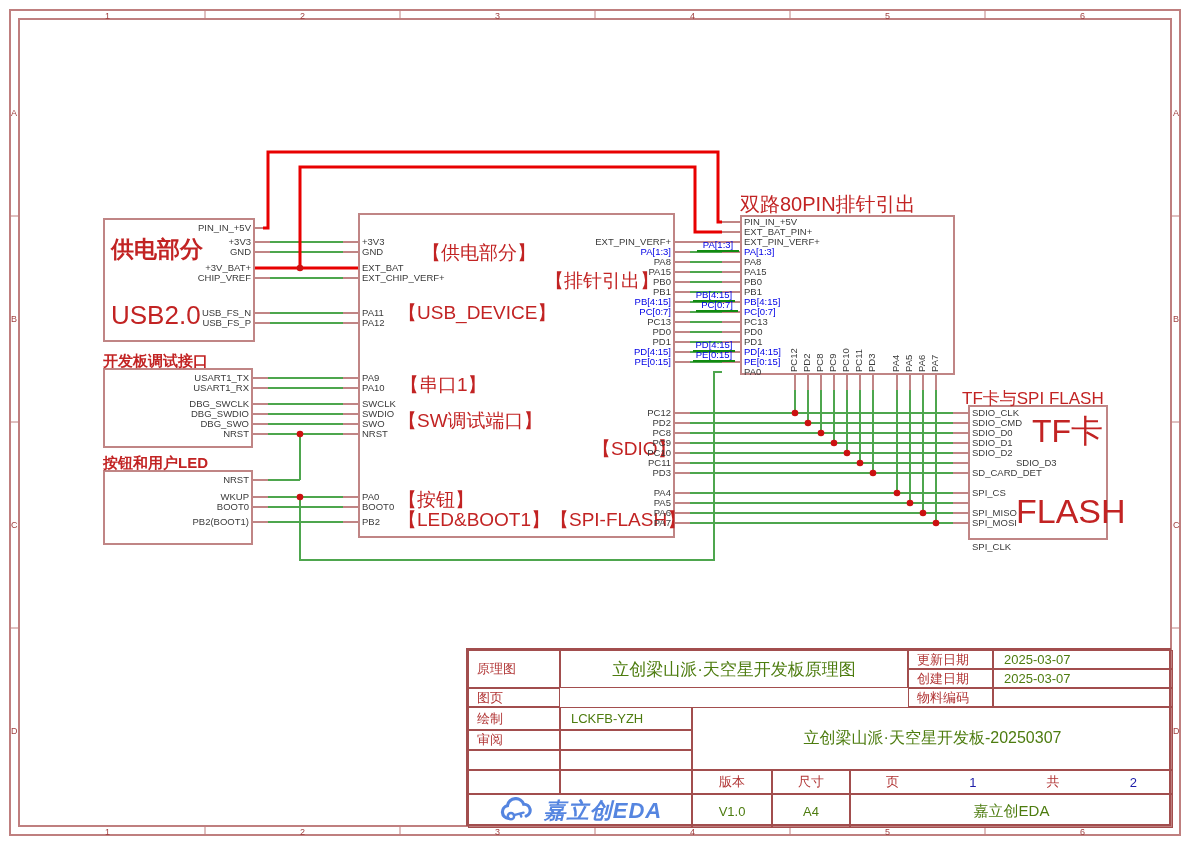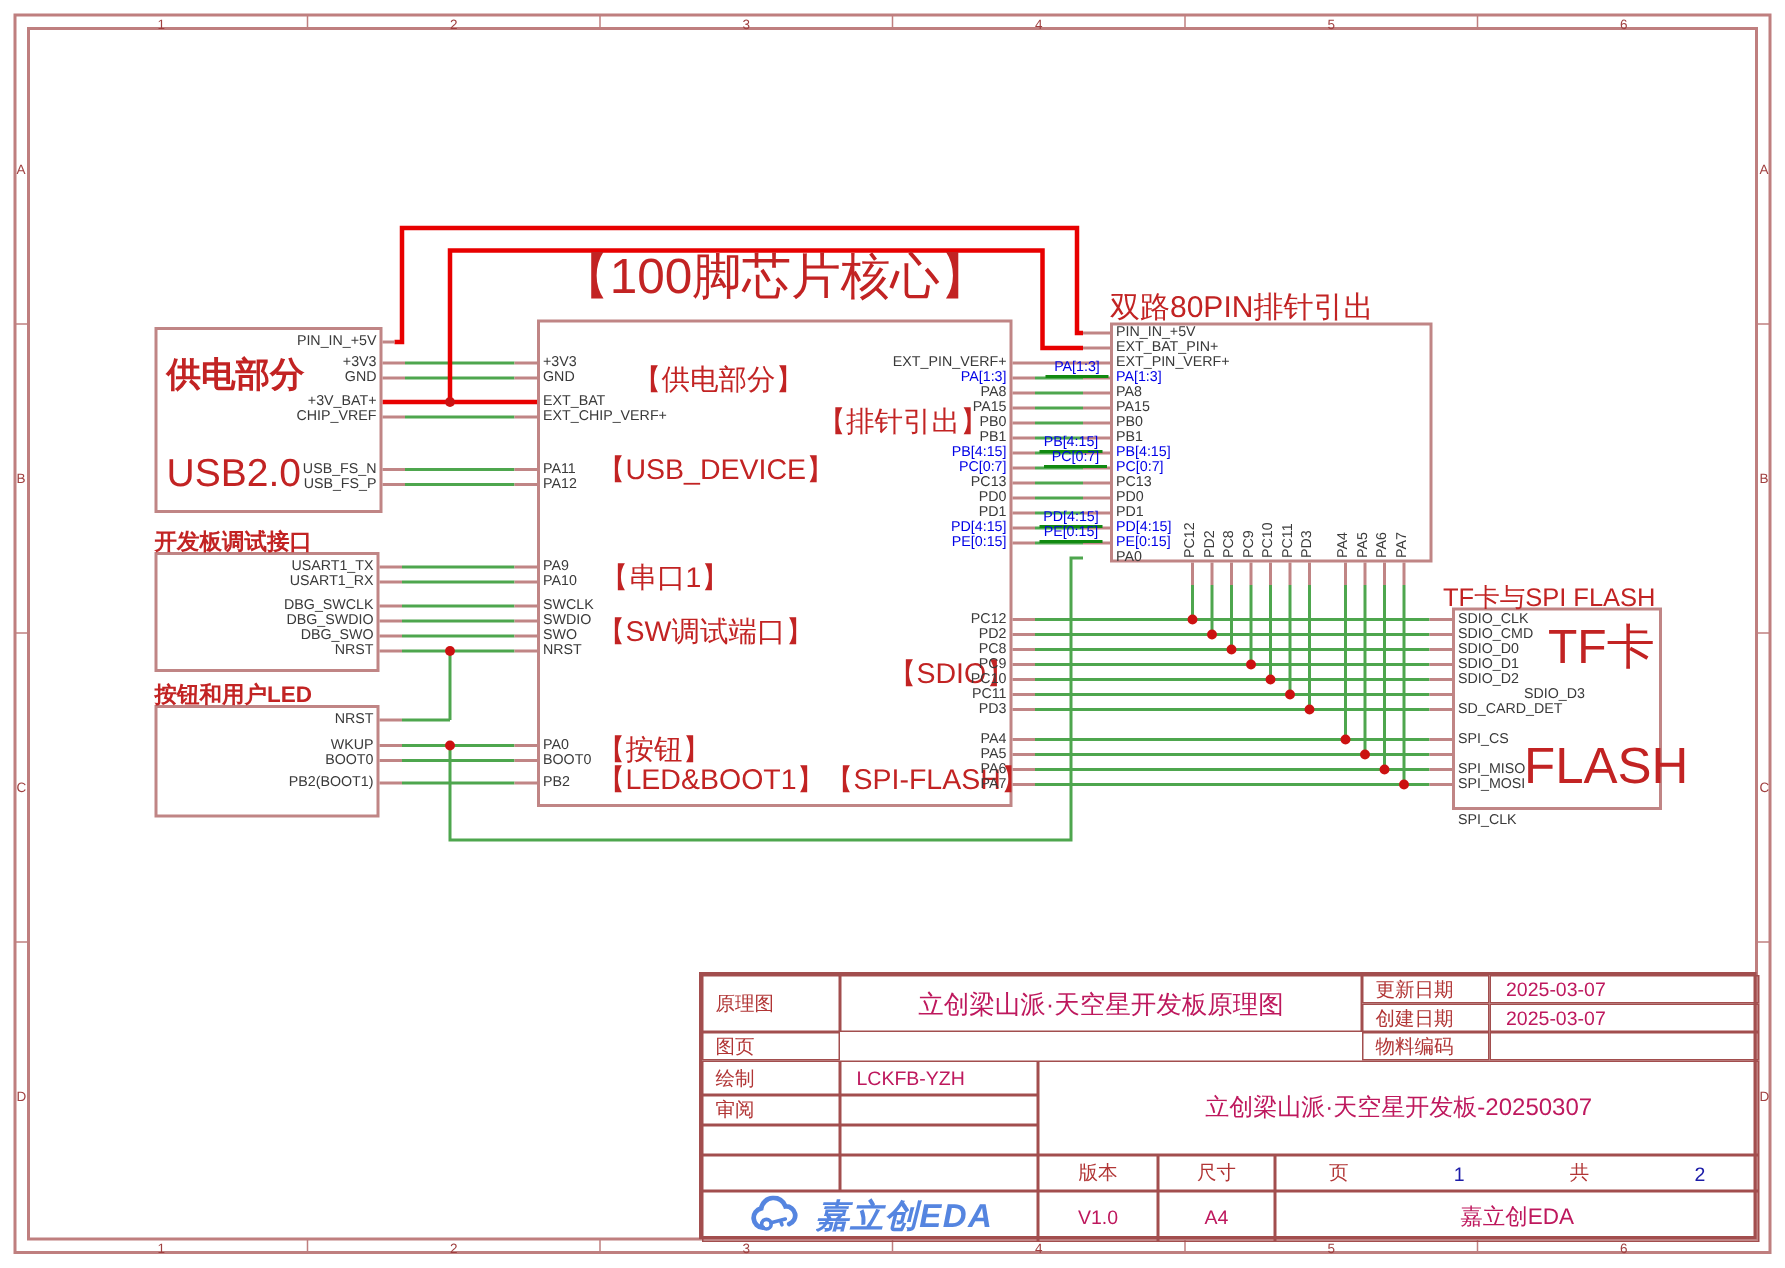--- a/index.html
+++ b/index.html
@@ -12,21 +12,21 @@
   .vpin{position:absolute;writing-mode:vertical-rl;transform:rotate(180deg);
         font-size:9.5px;color:#3a3a3a;height:46px;line-height:12px;}
   .netlab{position:absolute;font-size:9.5px;color:#0000e6;text-align:center;
           border-bottom:2px solid #118a11;line-height:11px;white-space:nowrap;}
   .rlab{position:absolute;color:#c22323;white-space:nowrap;}
   .gridlab{position:absolute;font-size:9px;color:#a04040;}
   .tb{position:absolute;border:2px solid #a24e4e;box-sizing:border-box;}
   .tbc{position:absolute;border:1px solid #a24e4e;box-sizing:border-box;display:flex;
        align-items:center;font-size:13px;overflow:hidden;white-space:nowrap;}
   .tbc.lab{color:#b13535;padding-left:8px;}
-  .tbc.val{color:#be185d;padding-left:10px;}
+  .tbc.val{color:#4d7c0f;padding-left:10px;}
   .tbc.center{justify-content:center;padding-left:0;}
   .tbc.big17{font-size:17px;justify-content:center;padding-left:0;}
   .tbc.big16{font-size:16px;justify-content:center;padding-left:0;}
   .tbc.comp{font-size:15px;}
   .logotext{color:#5585e0;font-size:22px;font-weight:bold;font-style:italic;letter-spacing:1px;}
 </style>
 </head>
 <body>
 
 <div class="sheet">
@@ -202,21 +202,20 @@
       <polyline points="263,228 268,228 268,152 718,152 718,222 722,222" fill="none" stroke="#e80000" stroke-width="3"></polyline>
       <polyline points="300,268 300,167 695,167 695,232 722,232" fill="none" stroke="#e80000" stroke-width="3"></polyline>
       <line x1="255" y1="228" x2="263" y2="228" stroke="#c08585" stroke-width="2"></line>
       <line x1="722" y1="222" x2="740" y2="222" stroke="#c08585" stroke-width="2"></line>
       <line x1="722" y1="232" x2="740" y2="232" stroke="#c08585" stroke-width="2"></line>
       <circle cx="300" cy="268" r="3.3" fill="#cc1111"></circle>
       <circle cx="300" cy="434" r="3.3" fill="#cc1111"></circle>
       <circle cx="300" cy="497" r="3.3" fill="#cc1111"></circle>
     </svg>
 
-  <div class="rlab" style="left:358px;top:162px;width:317px;text-align:center;font-size:33px;">【100脚芯片核心】</div>
 
   <div class="blk" id="blk-power" style="left:103px;top:218px;width:152px;height:124px;"></div>
   <div class="blk" id="blk-core" style="left:358px;top:213px;width:317px;height:325px;"></div>
   <div class="blk" id="blk-hdr" style="left:740px;top:215px;width:215px;height:160px;"></div>
   <div class="blk" id="blk-tf" style="left:968px;top:405px;width:140px;height:135px;"></div>
   <div class="blk" id="blk-debug" style="left:103px;top:368px;width:150px;height:80px;"></div>
   <div class="blk" id="blk-btn" style="left:103px;top:470px;width:150px;height:75px;"></div>
 
   <div class="rlab" style="left:103px;top:352px;font-size:15px;font-weight:bold;">开发板调试接口</div>
   <div class="rlab" style="left:103px;top:454px;font-size:15px;font-weight:bold;text-align:right;">按钮和用户LED</div>

